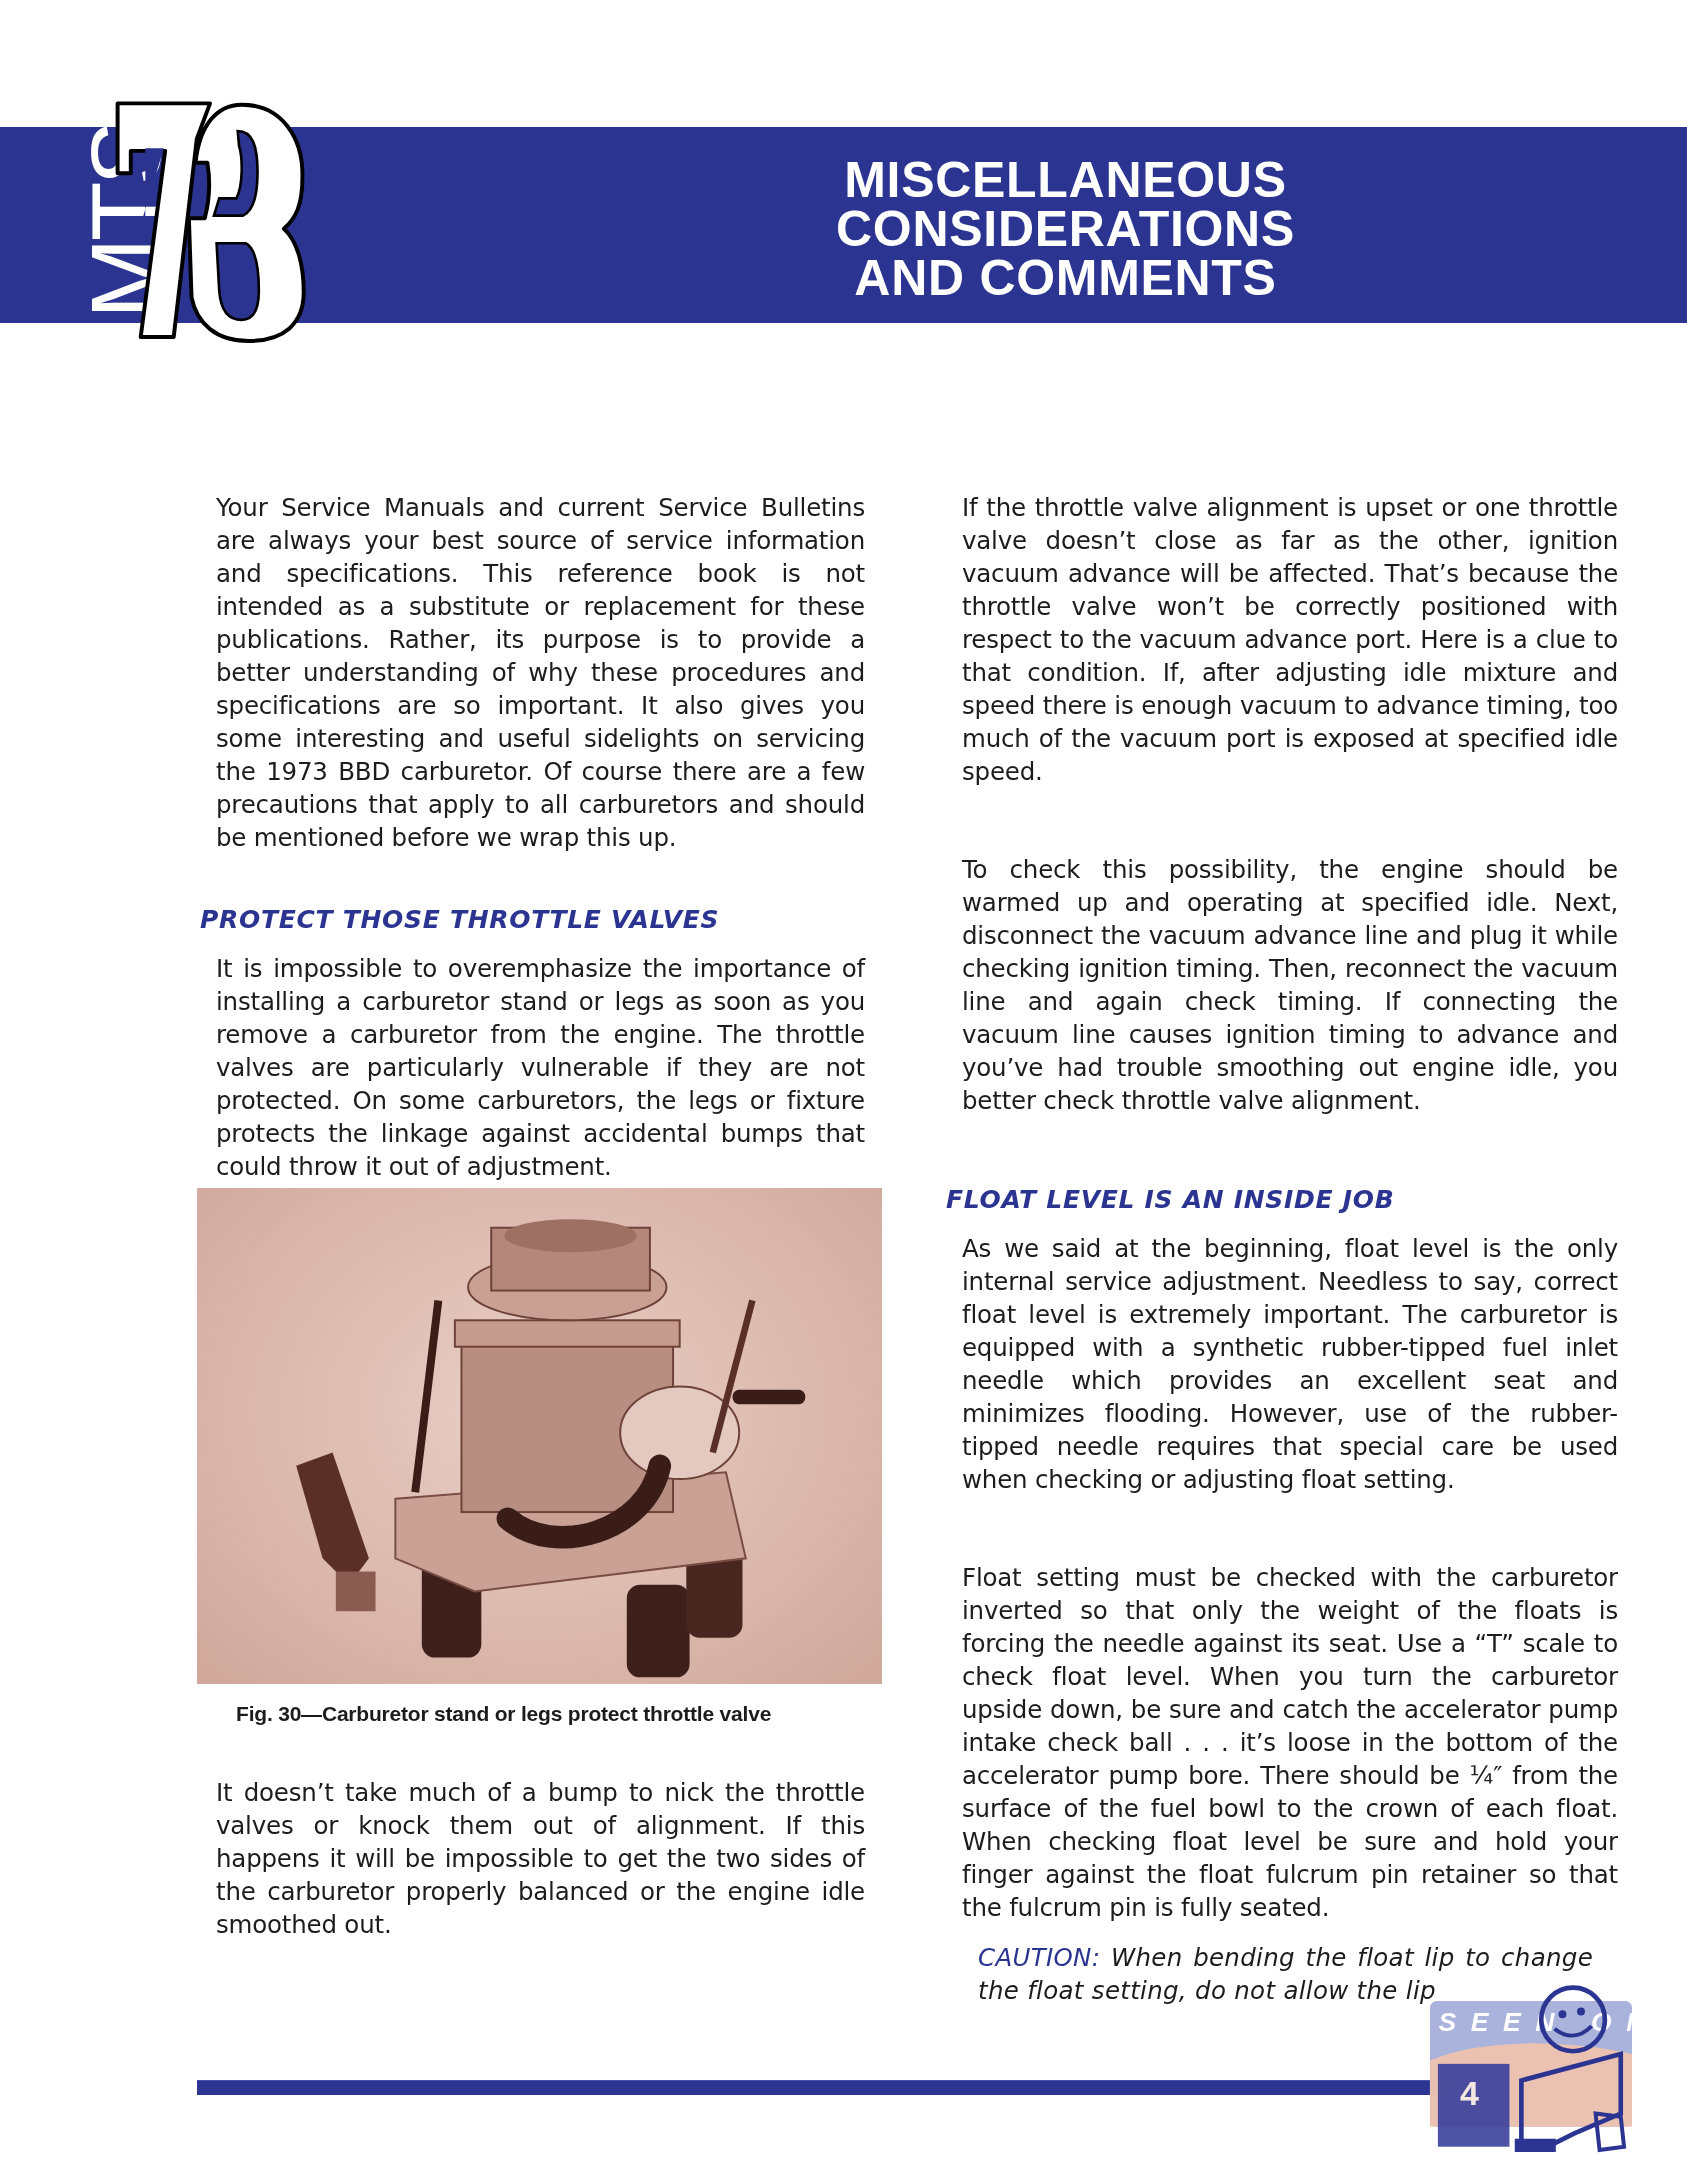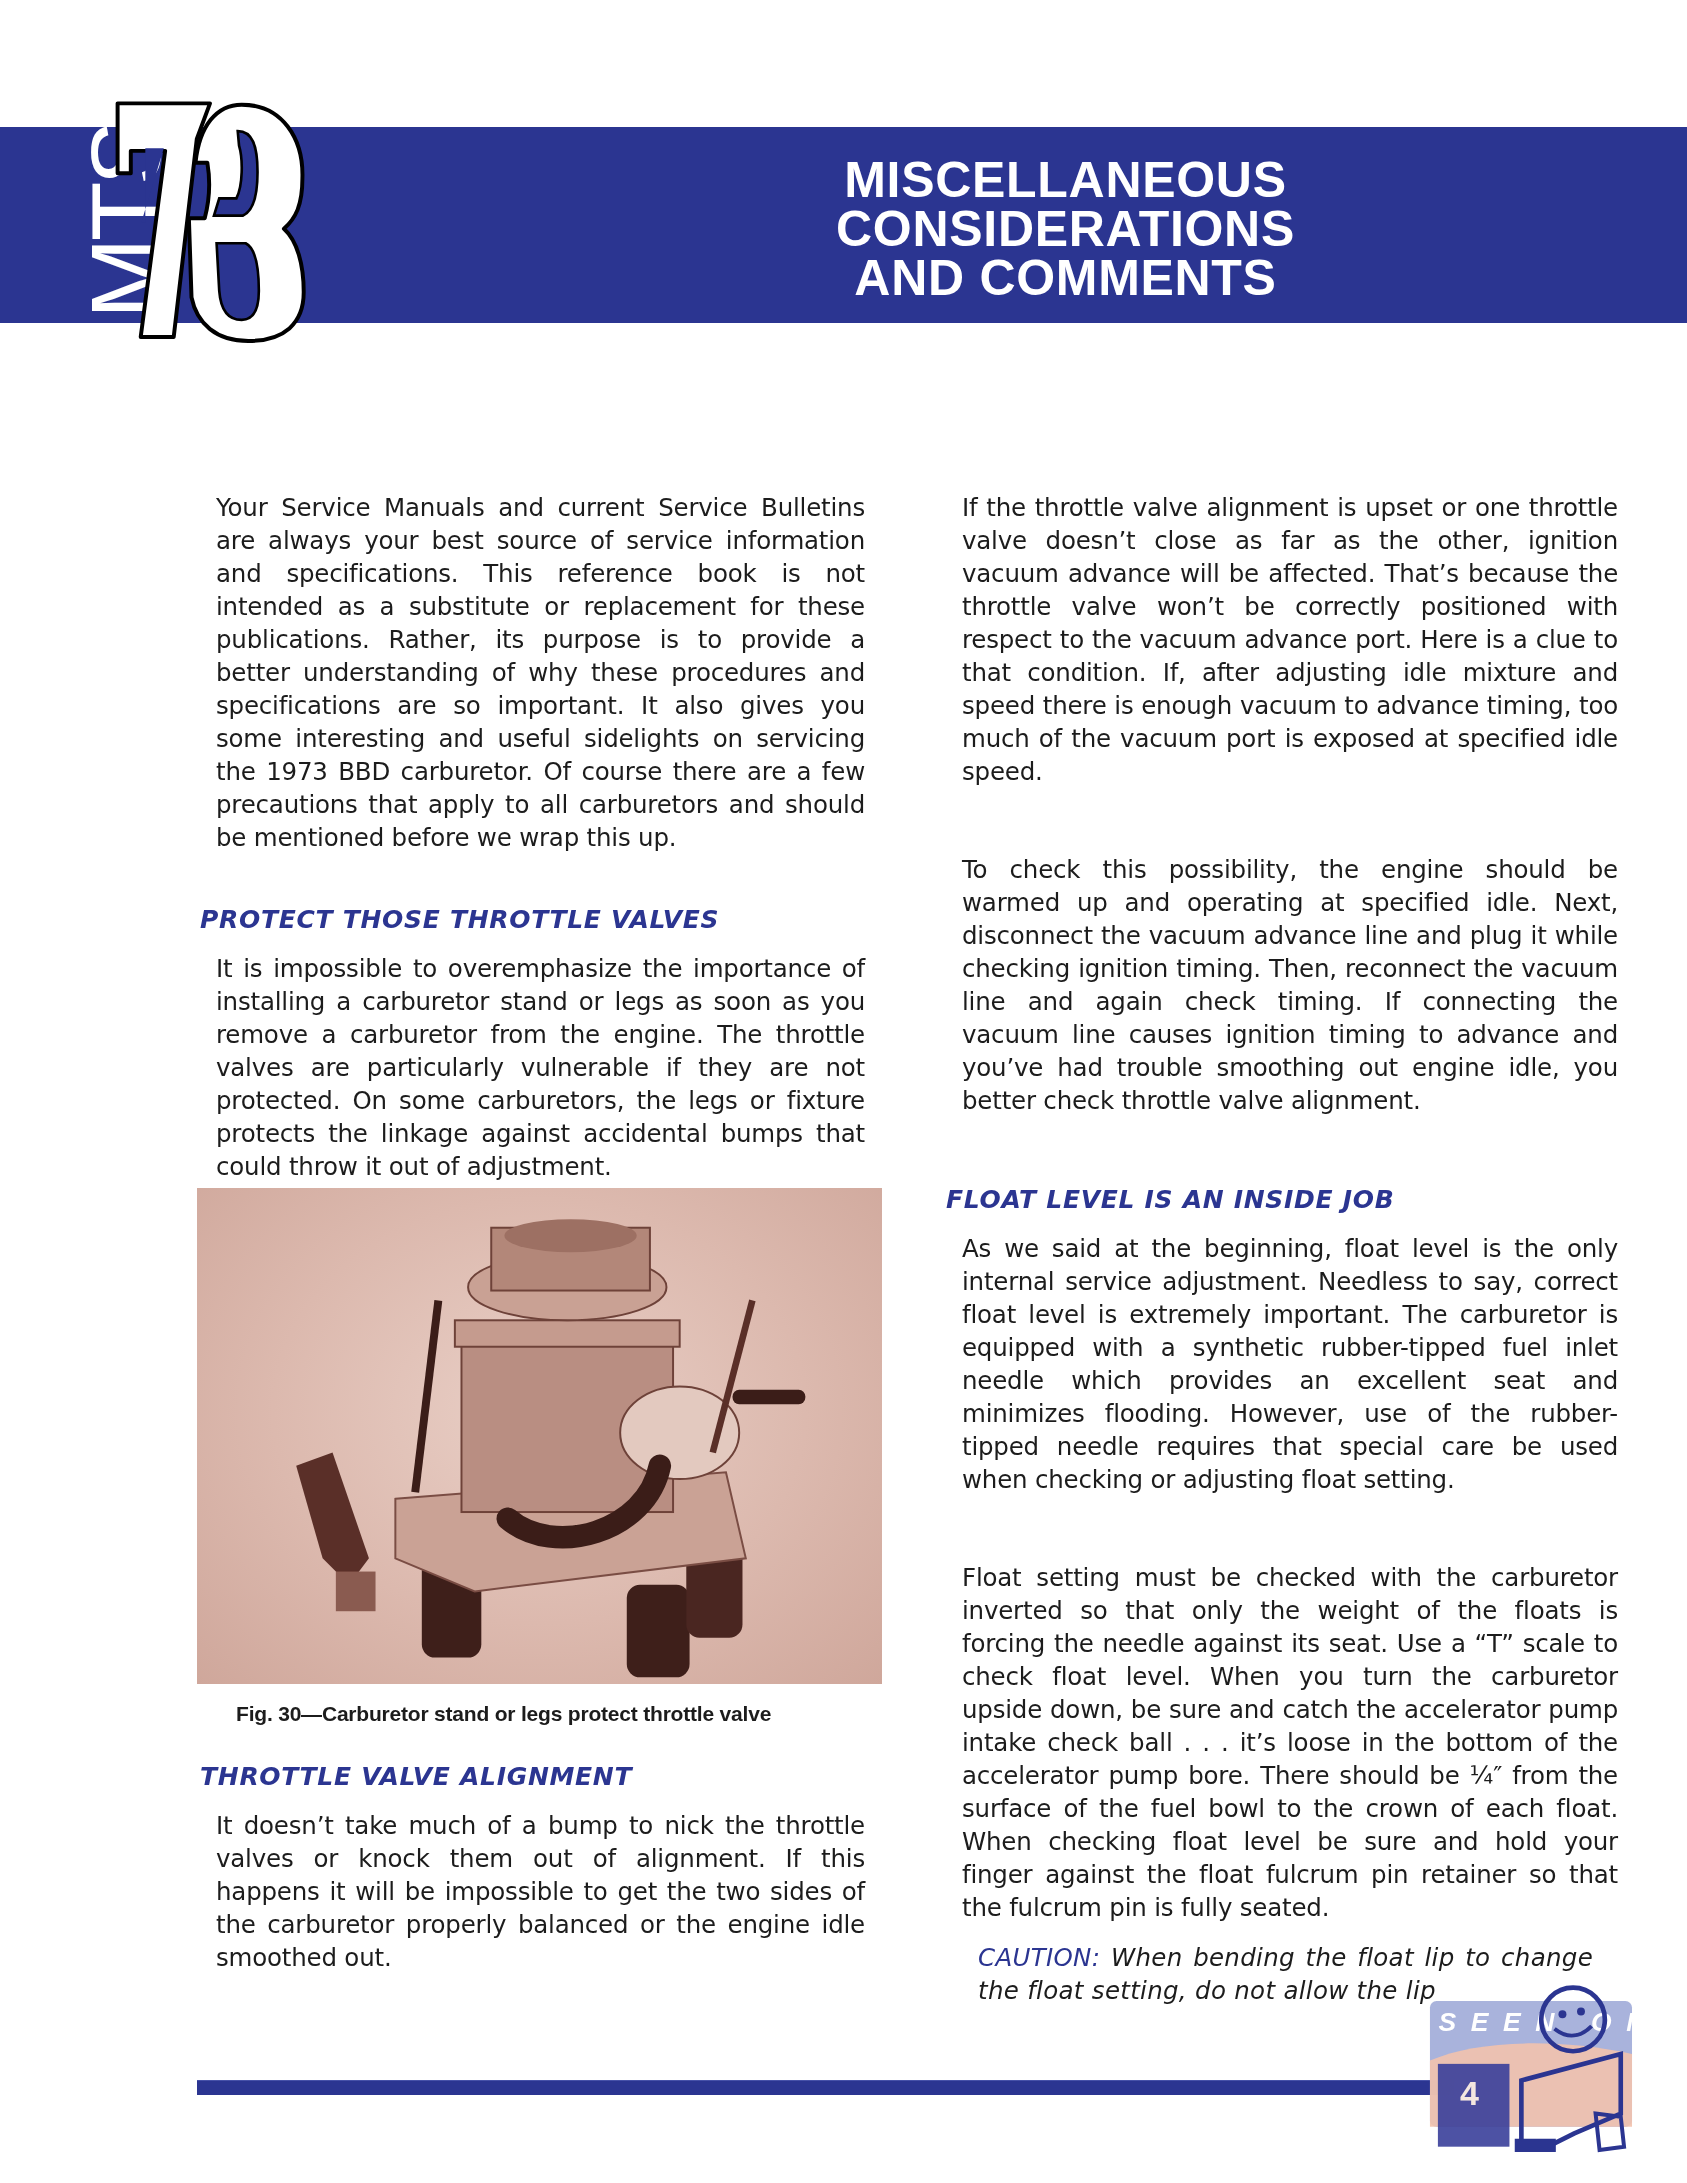--- a/index.html
+++ b/index.html
@@ -98,21 +98,20 @@
 
     <path d="M150 420 L205 400 L260 560 L230 600 L190 560 Z" fill="#5a2f28"></path>
     <rect x="210" y="580" width="60" height="60" fill="#8a5b50"></rect>
     <line x1="365" y1="170" x2="330" y2="460" stroke="#3b1d18" stroke-width="12"></line>
     <line x1="840" y1="170" x2="780" y2="400" stroke="#5a2f28" stroke-width="10"></line>
   </svg>
 </div>
 <div class="caption">Fig. 30—Carburetor stand or legs protect throttle valve</div>
 
 <div class="col left" style="top:1760px;">
-  <h2 class="sec-head">THROTTLE VALVE ALIGNMENT</h2>
   <p>It doesn’t take much of a bump to nick the throttle valves or knock them out of alignment. If this happens it will be impossible to get the two sides of the carburetor properly balanced or the engine idle smoothed out.</p>
 </div>
 
 <div class="col right" style="top:475px;">
   <p>If the throttle valve alignment is upset or one throttle valve doesn’t close as far as the other, ignition vacuum advance will be affected. That’s because the throttle valve won’t be correctly positioned with respect to the vacuum advance port. Here is a clue to that condition. If, after adjusting idle mixture and speed there is enough vacuum to advance timing, too much of the vacuum port is exposed at specified idle speed.</p>
   <p style="height:33px"></p>
   <p>To check this possibility, the engine should be warmed up and operating at specified idle. Next, disconnect the vacuum advance line and plug it while checking ignition timing. Then, reconnect the vacuum line and again check timing. If connecting the vacuum line causes ignition timing to advance and you’ve had trouble smoothing out engine idle, you better check throttle valve alignment.</p>
   <p style="height:34px"></p>
   <h2 class="sec-head">FLOAT LEVEL IS AN INSIDE JOB</h2>
   <p>As we said at the beginning, float level is the only internal service adjustment. Needless to say, correct float level is extremely important. The carburetor is equipped with a synthetic rubber-tipped fuel inlet needle which provides an excellent seat and minimizes flooding. However, use of the rubber-tipped needle requires that special care be used when checking or adjusting float setting.</p>

